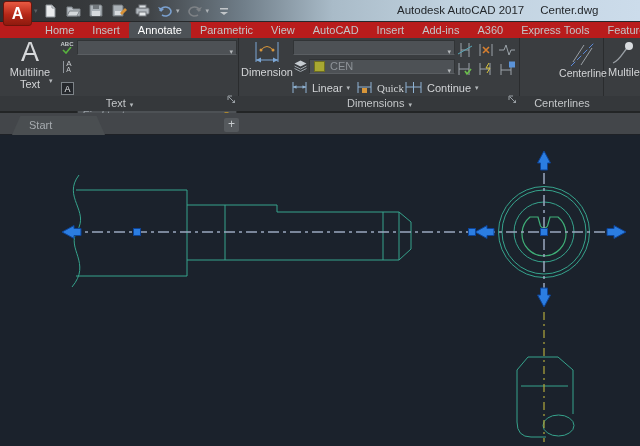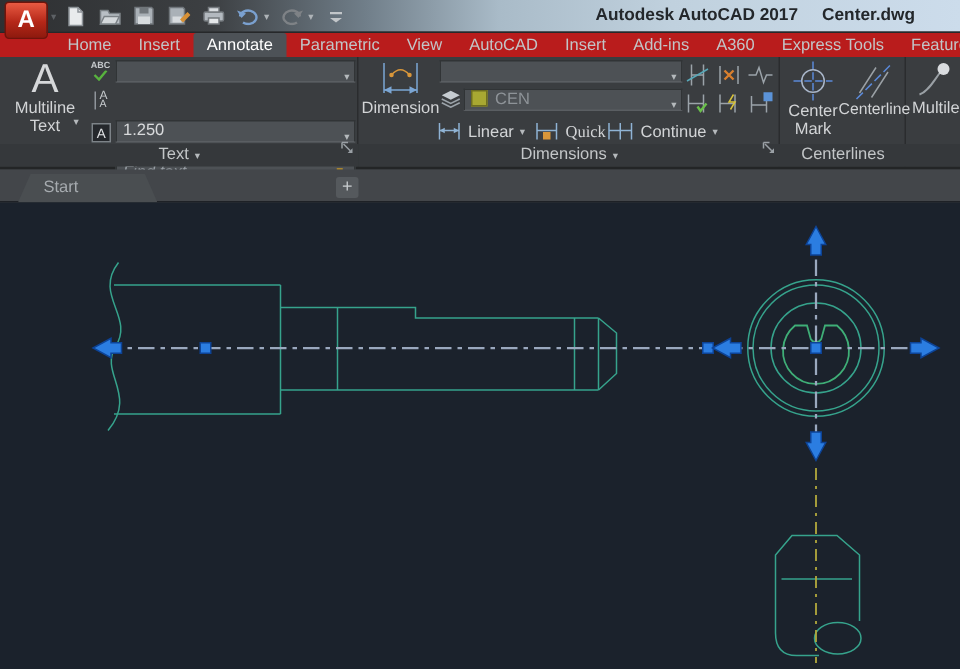--- a/index.html
+++ b/index.html
@@ -10,21 +10,21 @@
   .titlebar { position:absolute; left:0; top:0; width:640px; height:22px;
     background:linear-gradient(90deg,#2e3032 0%,#3c3f42 22%,#707e89 38%,#a9bbc8 52%,#c0d1de 70%,#ccdceb 100%);
     border-bottom:1px solid #26282a; }
   .app-button { position:absolute; left:3px; top:1px; width:29px; height:25px; z-index:5;
     background:linear-gradient(#e85a42,#b52718 55%,#8e1a0e); border:1px solid #6e140b; border-radius:3px;
     color:#fff; font-weight:bold; font-size:16px; text-align:center; line-height:23px; }
   .app-caret { position:absolute; left:34px; top:7px; font-size:7px; color:#5d6165; z-index:5; }
   .qat { position:absolute; left:42px; top:3px; display:flex; align-items:center; gap:7px; }
   .qat .qi { display:flex; align-items:center; justify-content:center; width:16px; height:15px; }
   .qat .qcaret { font-size:7px; color:#aeb3b7; margin-left:-4px; }
-  .title { position:absolute; left:397px; top:4px; font-size:11.5px; color:#23272b; white-space:nowrap;font-weight:bold; }
+  .title { position:absolute; left:397px; top:4px; font-size:11.5px; color:#23272b; white-space:nowrap; }
   .title .doc { margin-left:16px; }
 
   
   .tabrow { position:absolute; left:0; top:22px; width:640px; height:16px; background:#b91c1c;
     display:flex; align-items:stretch; padding-left:36px; }
   .rtab { font-size:11px; color:#c2c5c7; padding:1px 9px 0 9px; line-height:15px; white-space:nowrap; }
   .rtab.active { background:#4d5257; color:#ffffff; border-radius:2px 2px 0 0; }
 
   
   .ribbon { position:absolute; left:0; top:38px; width:640px; height:75px; background:#3a3d40; border-bottom:2px solid #232526; }
@@ -195,24 +195,20 @@
         <span class="caret">▾</span>
       </div>
       <div class="ctl" style="left:77px;top:21px;width:160px;margin-top:48px;">
         <input class="findfield" placeholder="Find text" style="">
         <svg style="position:absolute;right:3px;top:2px;" width="13" height="10">
             <circle cx="3.5" cy="6.2" r="2.8" fill="#c08a3e"></circle>
             <circle cx="9.5" cy="6.2" r="2.8" fill="#8d9398"></circle>
             <rect x="4.5" y="2" width="4" height="3" fill="#a8852f"></rect>
           </svg>
       </div>
-      <div class="ctl" style="left:77px;top:42px;width:160px;">
-        <span>1.250</span>
-        <span class="caret">▾</span>
-      </div>
 
       <div class="plabel">
         <span>Text</span><span class="caret">▾</span>
       </div>
       <div class="launcher">
         <svg width="9" height="9">
             <path d="M1 1h4M1 1v4" stroke="#9aa0a5" fill="none"></path>
             <path d="M2 2l4.5 4.5" stroke="#9aa0a5"></path>
             <path d="M8 8V4.8L4.8 8z" fill="#9aa0a5"></path>
           </svg>
@@ -312,28 +308,20 @@
       <div class="launcher">
         <svg width="9" height="9">
             <path d="M1 1h4M1 1v4" stroke="#9aa0a5" fill="none"></path>
             <path d="M2 2l4.5 4.5" stroke="#9aa0a5"></path>
             <path d="M8 8V4.8L4.8 8z" fill="#9aa0a5"></path>
           </svg>
       </div>
     </div>
 
     <div class="panel" style="left:520px;width:84px;">
-      <div class="bigbtn" style="left:2px;top:2px;width:40px;">
-        <svg width="28" height="28">
-          <circle cx="14" cy="14" r="7.5" fill="none" stroke="#a9b6c9"></circle>
-          <path d="M14 1v26M1 14h26" stroke="#5b89d8" stroke-dasharray="5 2.2" fill="none"></path>
-        </svg>
-        <span>Center</span>
-        <span>Mark</span>
-      </div>
       <div class="bigbtn" style="left:42px;top:3px;width:42px;font-size:10.5px;">
         <svg width="28" height="26">
           <path d="M4 21L15 4M12 24L23 7" stroke="#9aa0a5" fill="none"></path>
           <path d="M2 25L25 2" stroke="#5b89d8" stroke-dasharray="6 2.5" fill="none"></path>
         </svg>
         <span>Centerline</span>
       </div>
       <div class="plabel">
         <span>Centerlines</span>
       </div>

